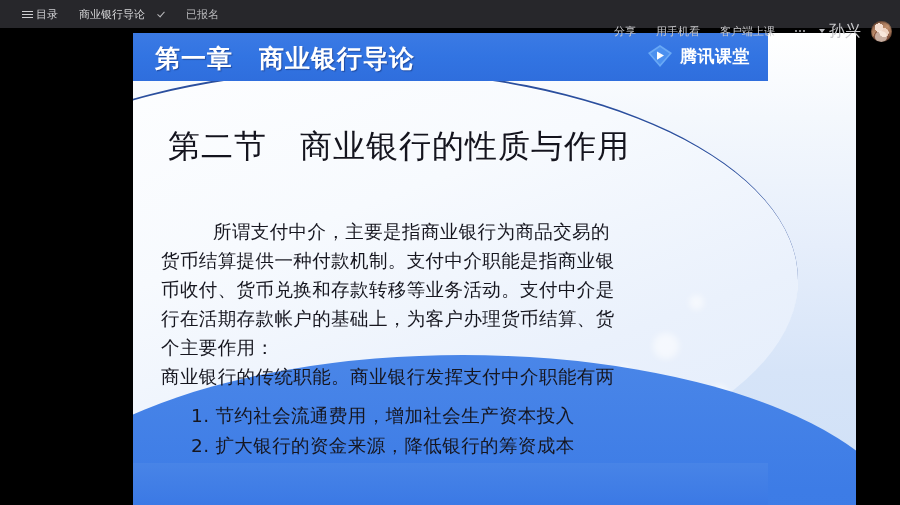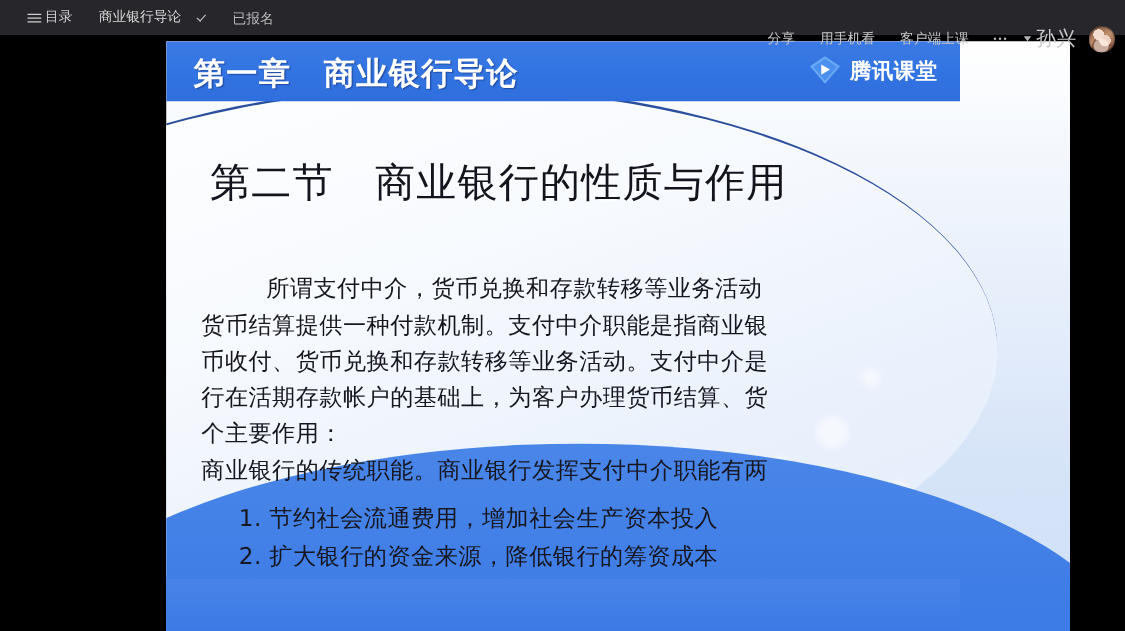--- a/index.html
+++ b/index.html
@@ -380,21 +380,21 @@
             </svg>
           </span>
           <span class="brand-text">腾讯课堂</span>
         </div>
       </div>
 
       <div class="content">
         <div class="section-title">第二节　商业银行的性质与作用</div>
 
         <div class="para">
-          <div class="line first">所谓支付中介，货币兑换和存款转移等业务活动</div>
+          <div class="line first">所谓支付中介，主要是指商业银行为商品交易的</div>
           <div class="line">货币结算提供一种付款机制。支付中介职能是指商业银</div>
           <div class="line">币收付、货币兑换和存款转移等业务活动。支付中介是</div>
           <div class="line">行在活期存款帐户的基础上，为客户办理货币结算、货</div>
           <div class="line">个主要作用：</div>
           <div class="line">商业银行的传统职能。商业银行发挥支付中介职能有两</div>
         </div>
 
         <div class="list">
           <div class="li">
             <span class="num">1.</span><span>节约社会流通费用，增加社会生产资本投入</span>

